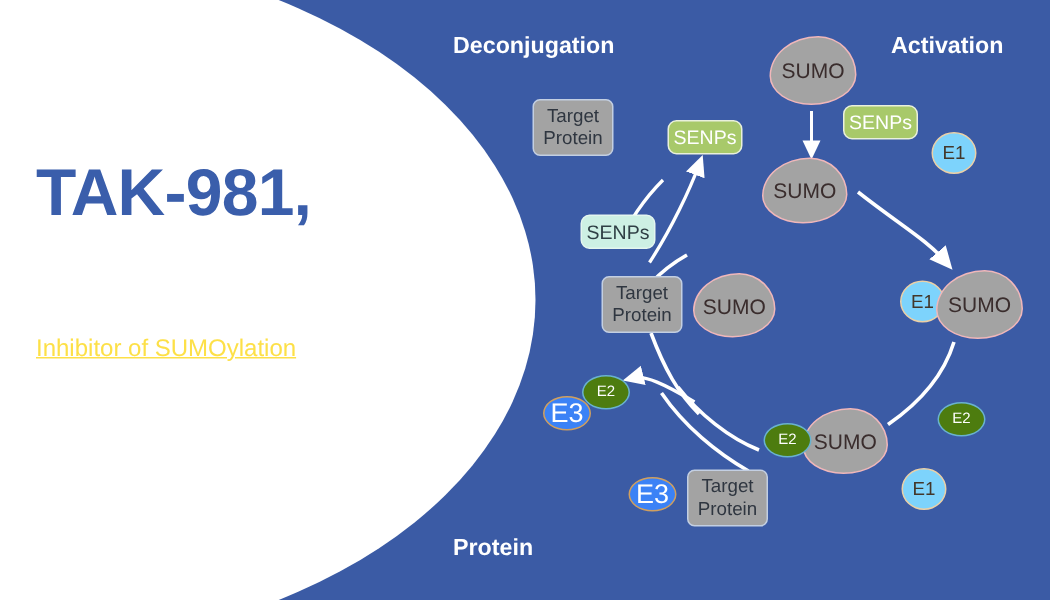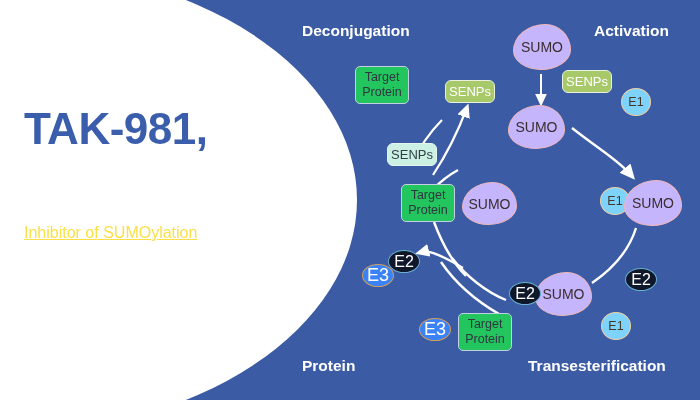--- a/index.html
+++ b/index.html
@@ -71,51 +71,51 @@
   .node {
     position: absolute;
     display: flex;
     align-items: center;
     justify-content: center;
     box-sizing: border-box;
     white-space: nowrap;
   }
   
   .sumo {
-    background: #c4b5fd;
+    background: #a3a3a3;
     color: #3a2d2d;
     border: 1.5px solid #f0b7ba;
     font-size: 14px;
     border-radius: 56% 44% 52% 48% / 58% 56% 44% 42%;
   }
   
   .e1 {
     background: #7dd3fc;
     border: 1.5px solid #ecd0a6;
     color: #43372a;
     border-radius: 50%;
     font-size: 12.5px;
   }
   .e2 {
-    background: #0f172a;
+    background: #4d7c0f;
     border: 1.5px solid #69b2cf;
     color: #ffffff;
     border-radius: 50%;
-    font-size: 16px;
+    font-size: 10px;
   }
   .e3 {
     background: #3b82f6;
     border: 1.5px solid #d09f5f;
     color: #ffffff;
     border-radius: 50%;
     font-size: 18px;
   }
   
   .target {
-    background: #22c55e;
+    background: #a3a3a3;
     border: 1.5px solid #c3cfe2;
     color: #2f3640;
     border-radius: 5px;
     font-size: 12.5px;
     line-height: 15px;
     flex-direction: column;
     text-align: center;
   }
   .senp-green {
     background: #a8c96a;
@@ -176,21 +176,20 @@
 
     <path d="M433,175 C448,152 460,126 466,110" stroke="#ffffff" stroke-width="2.2" fill="none" marker-end="url(#ah)"></path>
     <path d="M412,164 C420,146 432,130 442,120" stroke="#ffffff" stroke-width="2.2" fill="none"></path>
   </svg>
 
   <div class="diagram">
 
     <div class="stage-label" style="left:302px; top:22px;">Deconjugation</div>
     <div class="stage-label" style="left:594px; top:22px;">Activation</div>
     <div class="stage-label" style="left:302px; top:357px;">Protein</div>
-    <div class="stage-label" style="left:528px; top:357px;">Transesterification</div>
 
     <div class="node sumo" style="left:513px; top:24px; width:58px; height:46px;">SUMO</div>
 
     <div class="node senp-green" style="left:562px; top:70px; width:50px; height:23px;">SENPs</div>
 
     <div class="node e1" style="left:621px; top:88px; width:30px; height:28px;">E1</div>
 
     <div class="node sumo" style="left:508px; top:105px; width:57px; height:44px;">SUMO</div>
 
     <div class="node target" style="left:355px; top:66px; width:54px; height:38px;">

